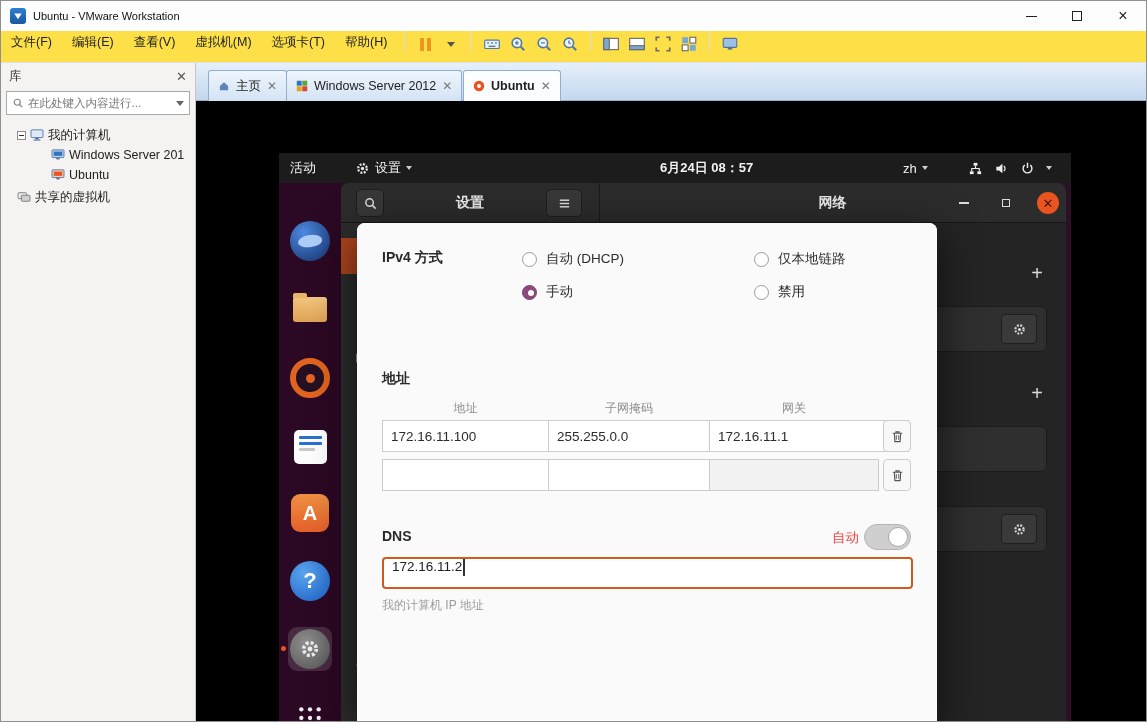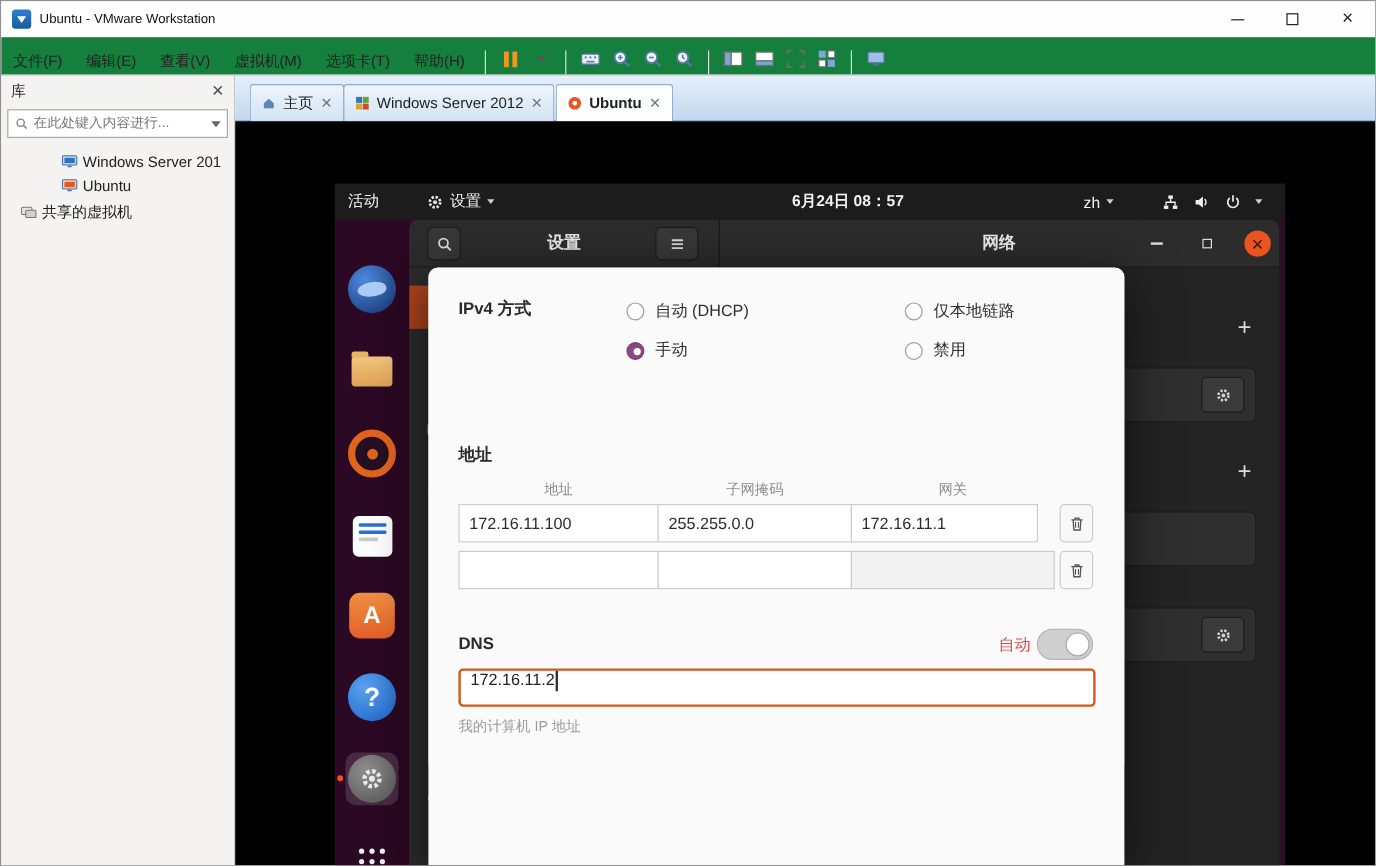--- a/index.html
+++ b/index.html
@@ -11,21 +11,21 @@
 .appicon{width:16px;height:16px;margin:0 7px 0 9px;border-radius:3px;background:linear-gradient(#2f7fd0,#185a9e);display:flex;align-items:center;justify-content:center;}
 .appicon svg{width:10px;height:10px;}
 .tb-title{font-size:11px;color:#111;}
 .wctrls{position:absolute;right:0;top:0;height:30px;display:flex;}
 .wctrl{width:46px;height:30px;display:flex;align-items:center;justify-content:center;}
 .glyph-min{width:11px;height:1px;background:#222;}
 .glyph-max{width:10px;height:10px;border:1px solid #222;}
 .glyph-close{font-size:16px;color:#222;line-height:1;}
 
 
-.menubar{position:absolute;left:0;top:30px;right:0;height:32px;background:#15803d;border-bottom:1px solid #e0e0e0;display:flex;align-items:flex-end;}
+.menubar{position:absolute;left:0;top:30px;right:0;height:32px;background:#fde047;border-bottom:1px solid #e0e0e0;display:flex;align-items:flex-start;}
 .menu-item{padding:0 10px;height:22px;line-height:22px;color:#222;font-size:12.5px;cursor:default;}
 .tbsep{width:1px;height:20px;background:#dcdcdc;margin:0 7px;}
 .tbtn{height:26px;min-width:26px;display:flex;align-items:center;justify-content:center;padding:0 3px;border-radius:3px;}
 .tbtn svg{width:18px;height:18px;}
 .chev{width:0;height:0;border-left:4px solid transparent;border-right:4px solid transparent;border-top:5px solid #555;}
 .pausebars{display:flex;gap:3px;}
 .pausebars i{display:block;width:4px;height:13px;background:#ef9522;}
 
 
 .library{position:absolute;left:0;top:62px;width:195px;bottom:0;background:#f4f3f1;border-right:1px solid #c6c6c6;}
@@ -244,20 +244,29 @@
     </div>
     <div class="lib-search">
       <svg viewBox="0 0 16 16" width="12" height="12">
           <circle cx="7" cy="7" r="4" fill="none" stroke="#888" stroke-width="1.6"></circle>
           <line x1="10" y1="10" x2="13.5" y2="13.5" stroke="#888" stroke-width="1.8"></line>
         </svg>
       <input type="text" placeholder="在此处键入内容进行..." style="">
       <span class="chev" style="border-top-color:#666"></span>
     </div>
     <div class="tree">
+      <div class="tnode" style="padding-left:16px">
+        <span class="expander"></span>
+        <svg class="ticon" viewBox="0 0 16 14">
+            <rect x="1" y="1" width="14" height="9" rx="1" fill="#dfe9f5" stroke="#4a6fa5"></rect>
+            <rect x="6" y="10.5" width="4" height="1.6" fill="#4a6fa5"></rect>
+            <rect x="4" y="12.3" width="8" height="1.2" fill="#4a6fa5"></rect>
+          </svg>
+        <span>我的计算机</span>
+      </div>
       <div class="tnode" style="padding-left:50px">
         <svg class="ticon" viewBox="0 0 16 14">
             <rect x="1" y="1" width="14" height="9" rx="1" fill="#bcd4ee" stroke="#4a6fa5"></rect>
             <rect x="3" y="3" width="10" height="5" fill="#2f74c0"></rect>
             <rect x="6" y="10.5" width="4" height="1.6" fill="#4a6fa5"></rect>
           </svg>
         <span>Windows Server 201</span>
       </div>
       <div class="tnode" style="padding-left:50px">
         <svg class="ticon" viewBox="0 0 16 14">
@@ -564,21 +573,21 @@
             <span class="colhead" style="left:25px;width:167px">地址</span>
             <span class="colhead" style="left:191px;width:162px">子网掩码</span>
             <span class="colhead" style="left:352px;width:170px">网关</span>
 
             <div class="fld" style="left:25px;top:197px;width:167px">
                 <span>172.16.11.100</span>
               </div>
             <div class="fld" style="left:191px;top:197px;width:162px">
                 <span>255.255.0.0</span>
               </div>
-            <div class="fld" style="left:352px;top:197px;width:156px">
+            <div class="fld" style="left:352px;top:197px;width:200px">
                 <span>172.16.11.1</span>
               </div>
             <div class="trashbtn" style="left:526px;top:197px">
               <svg viewBox="0 0 16 16">
                   <path d="M3 4.5h10M6.3 4.5V3h3.4v1.5M4.6 4.5l.6 9h5.6l.6-9" fill="none" stroke="#555" stroke-width="1.2"></path>
                   <path d="M6.7 6.5v5M9.3 6.5v5" stroke="#555" stroke-width="1"></path>
                 </svg>
             </div>
 
             <div class="fld" style="left:25px;top:236px;width:167px">

